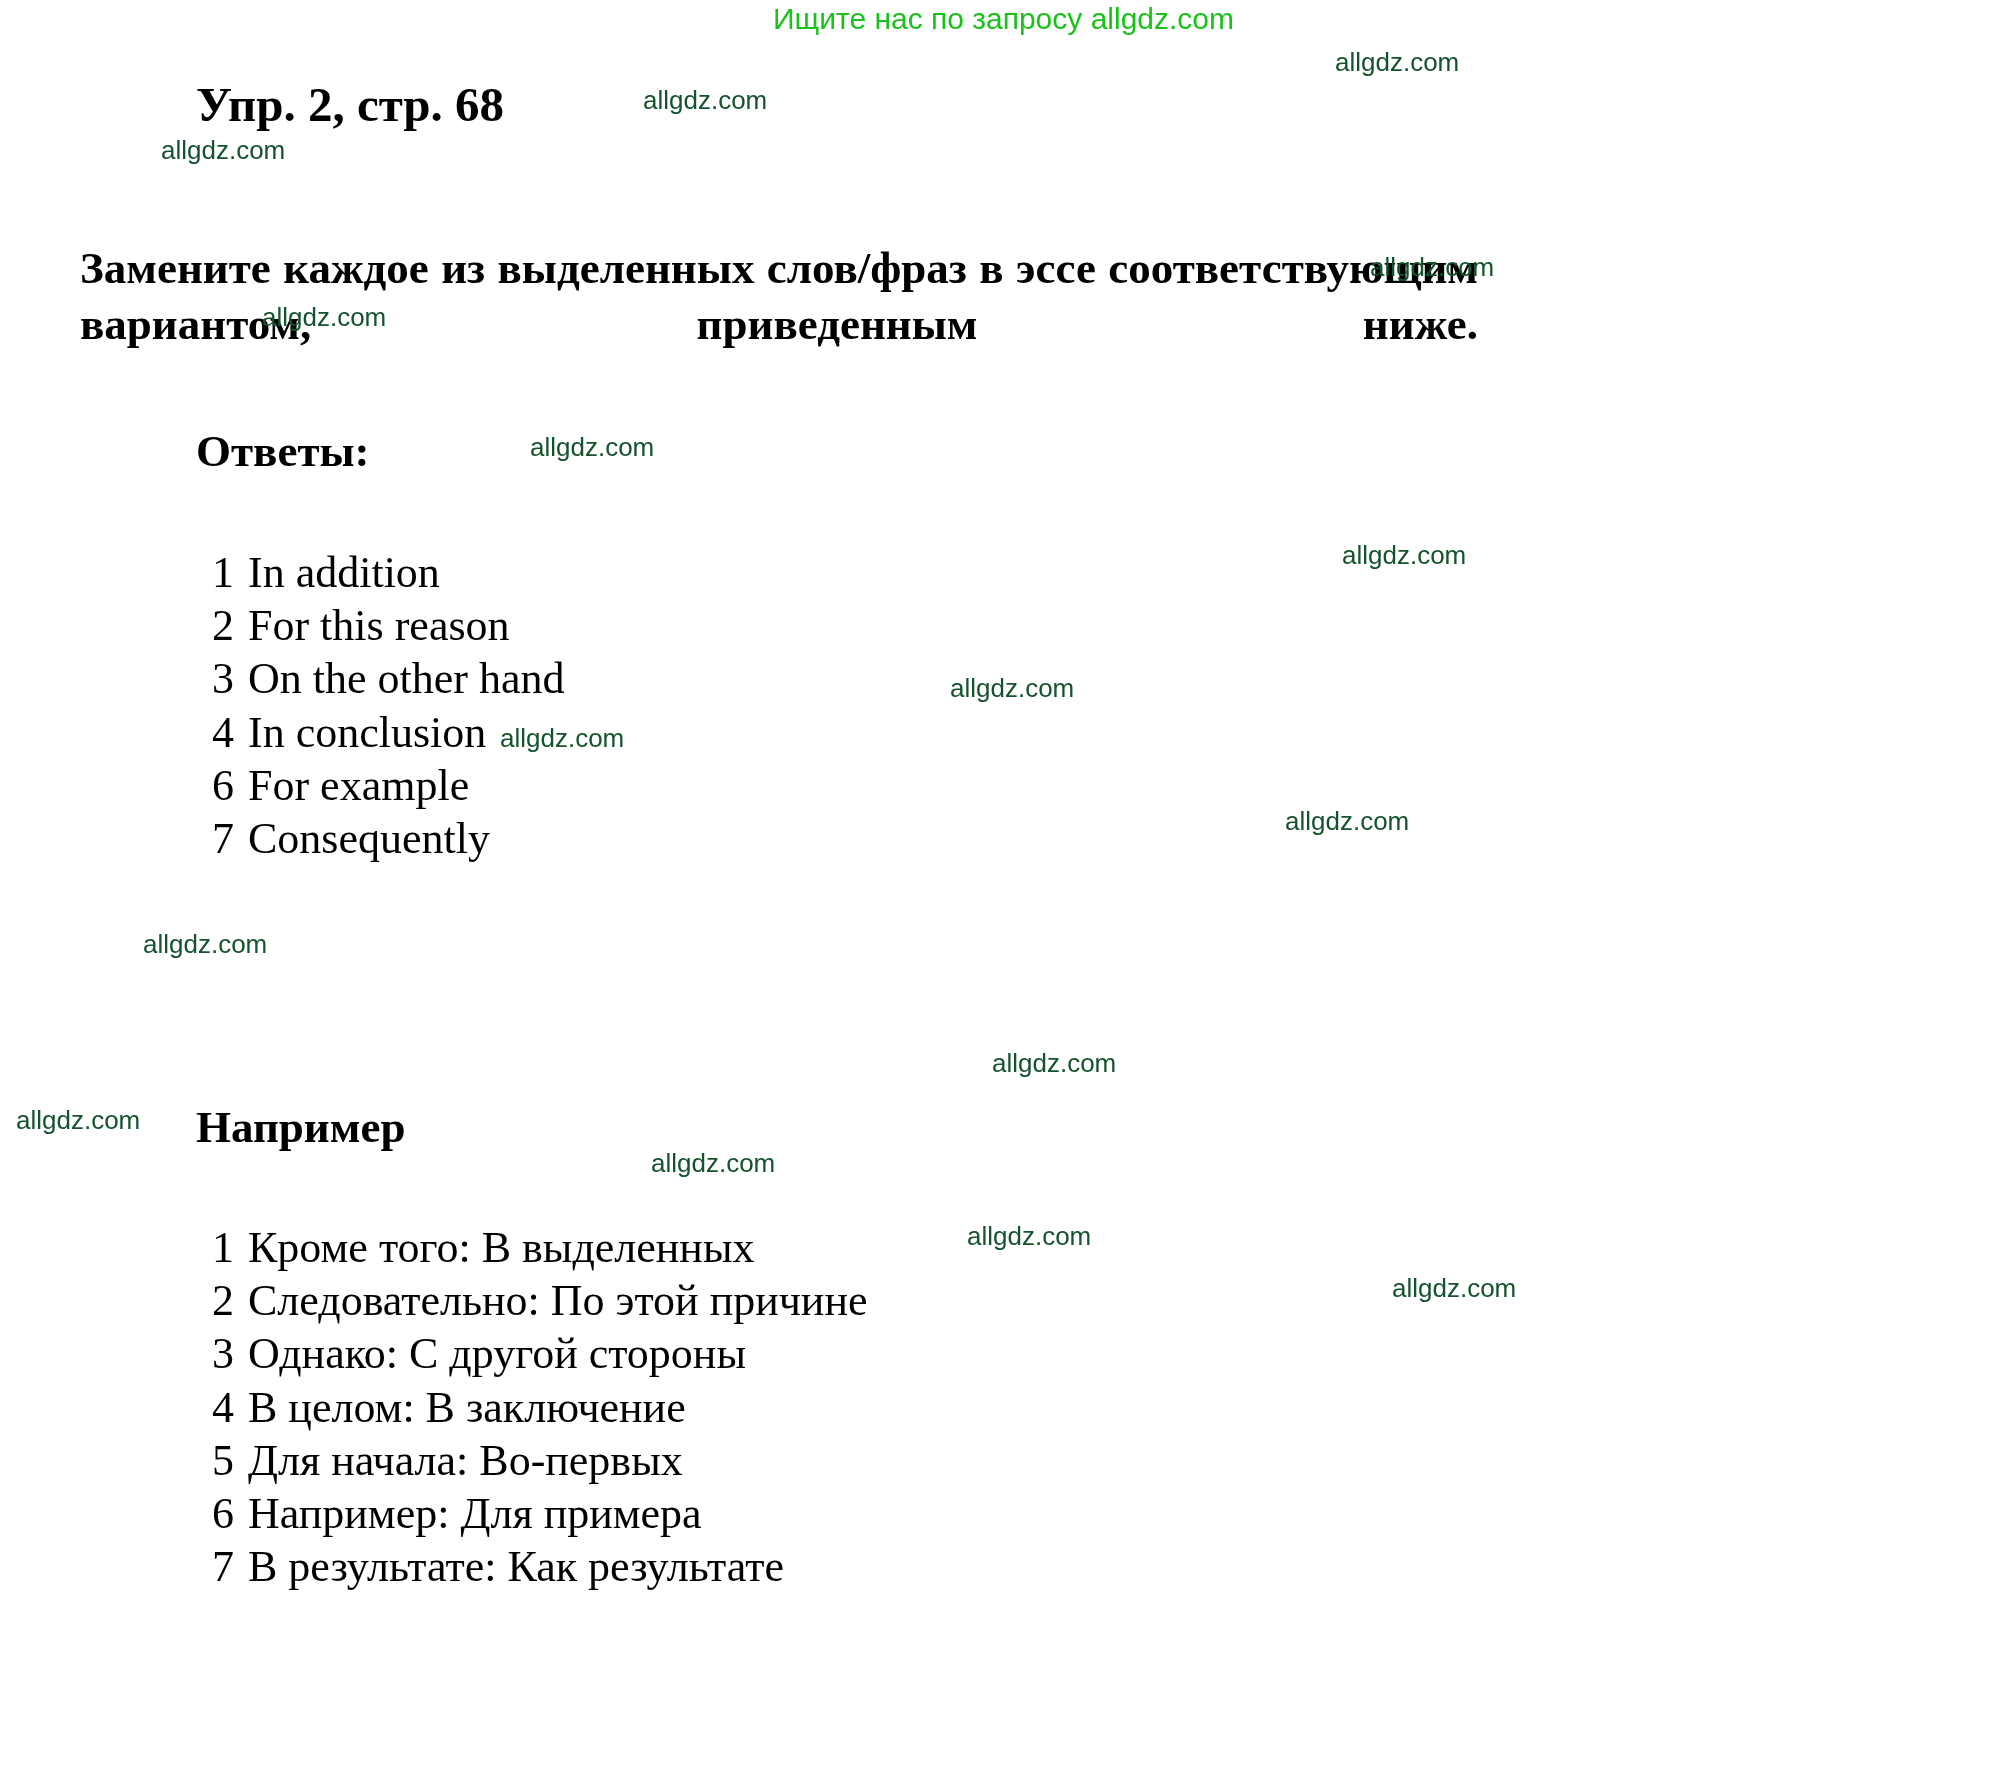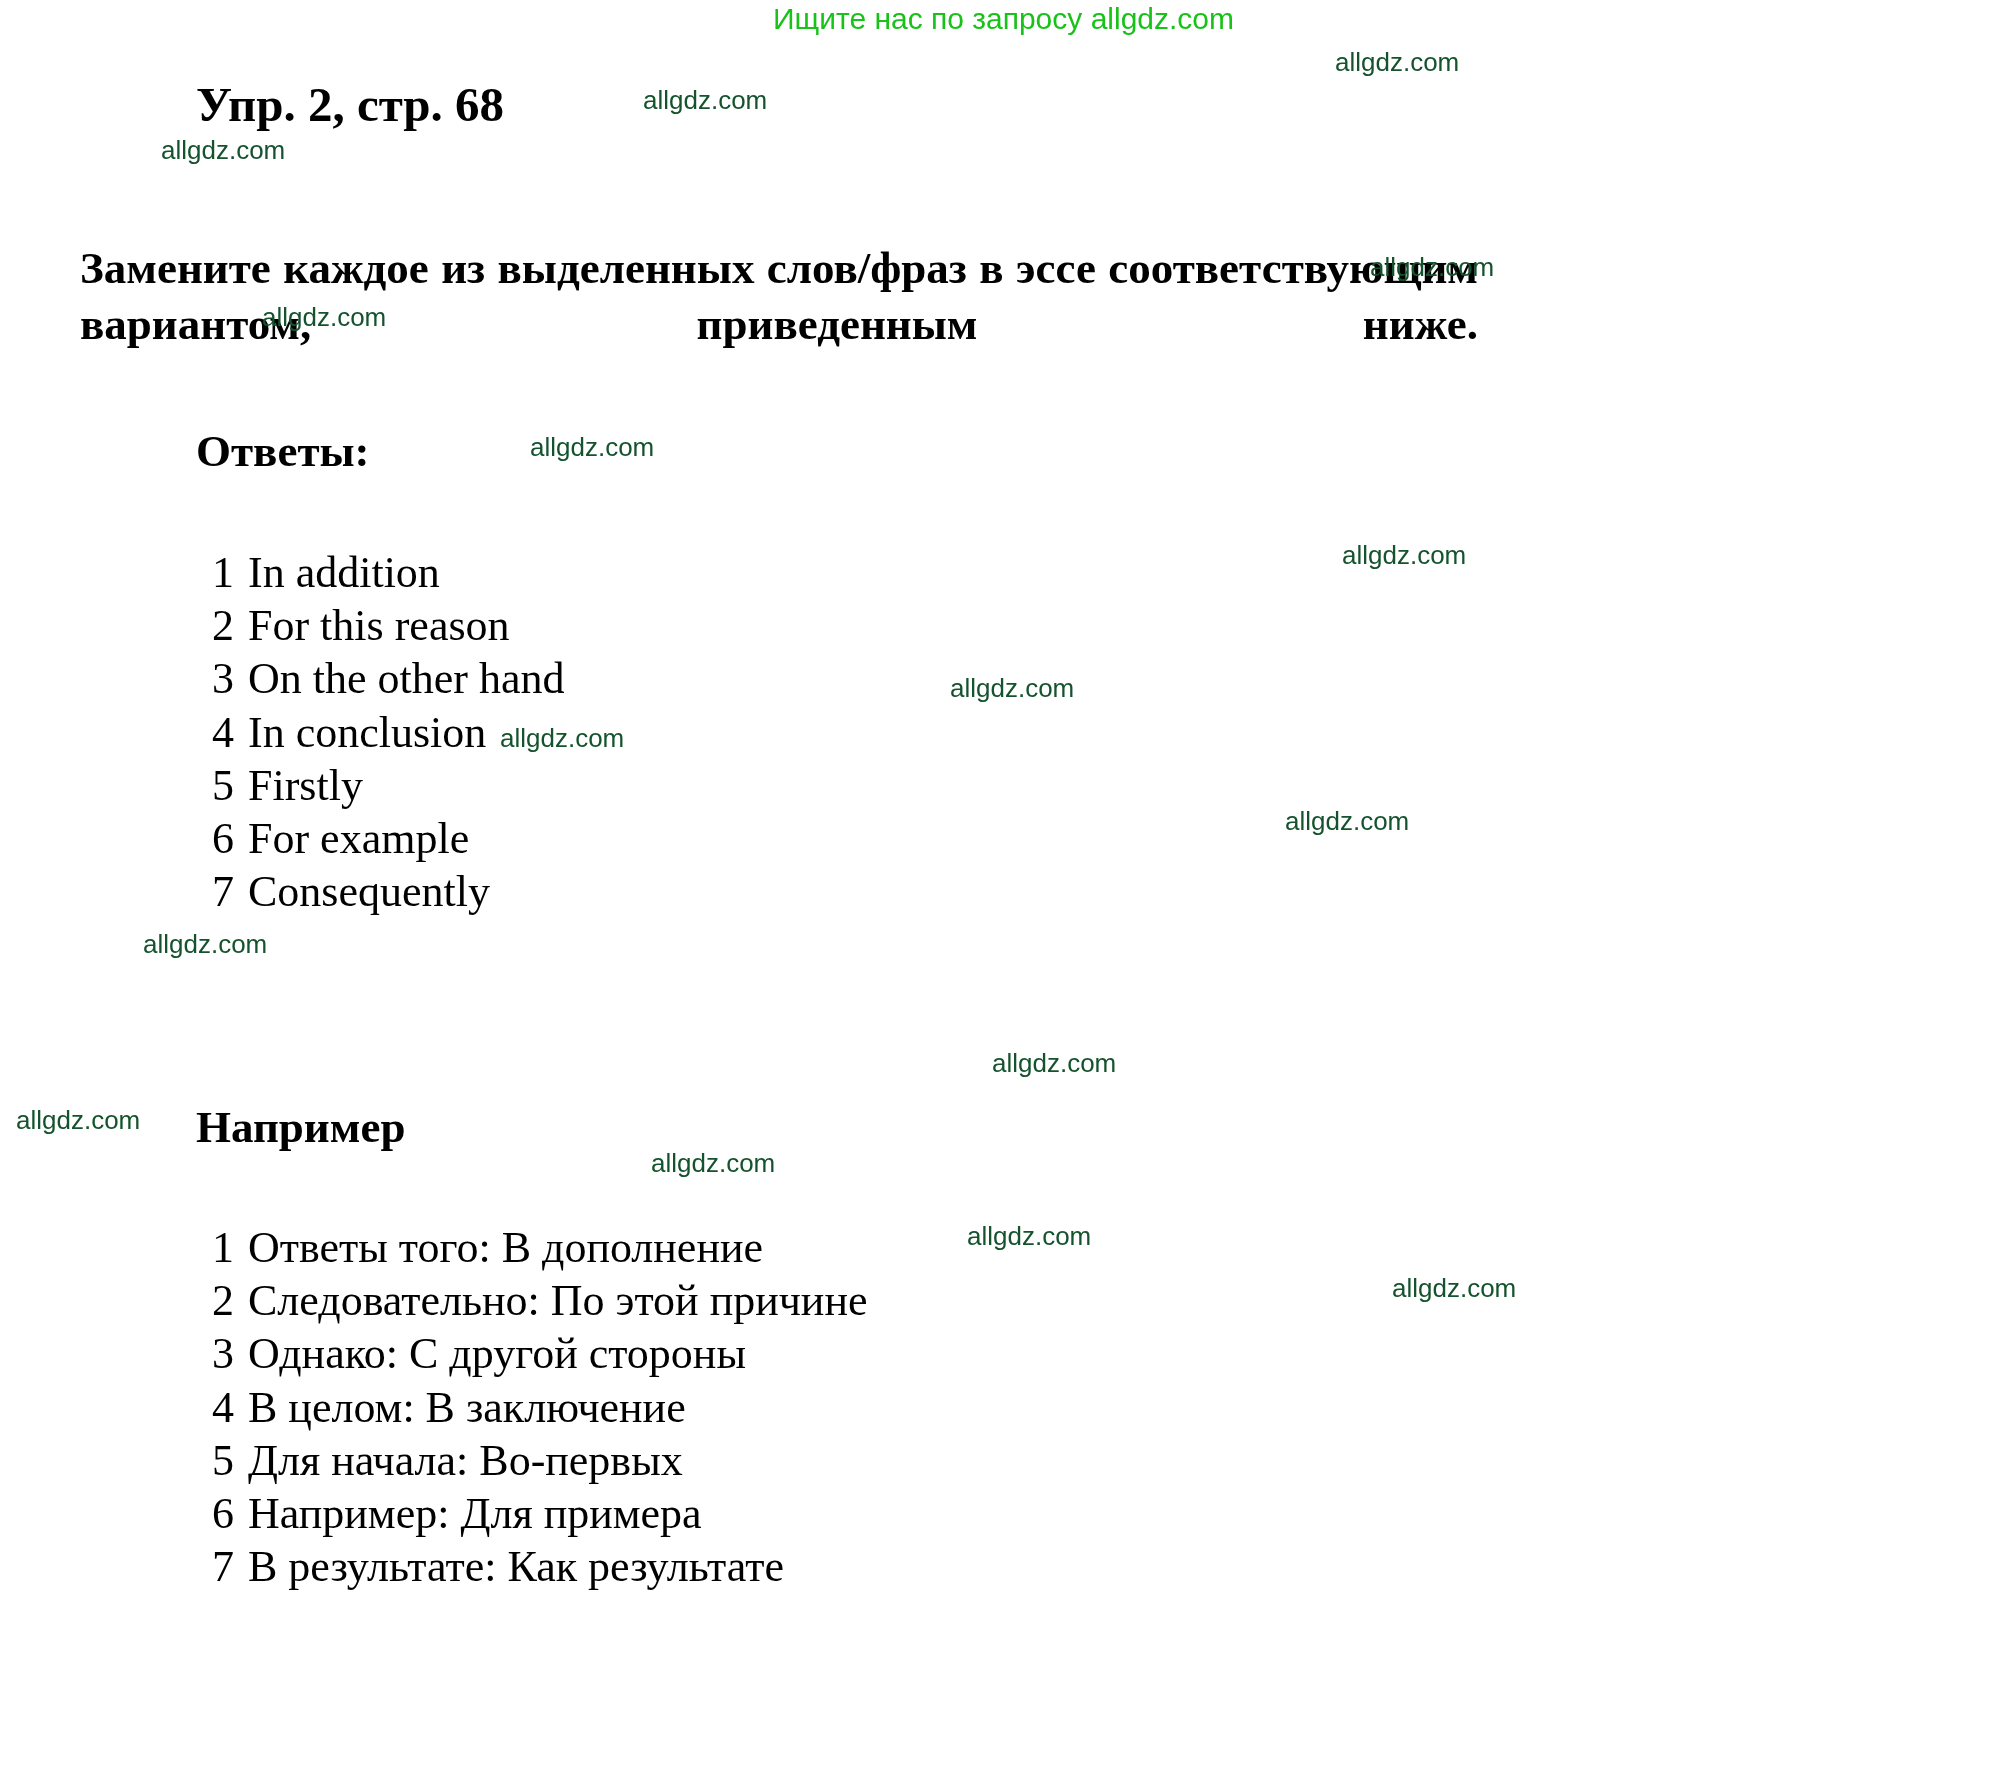--- a/index.html
+++ b/index.html
@@ -134,29 +134,28 @@
       <span class="fill">Замените каждое из выделенных слов/фраз в эссе соответствующим вариантом, приведенным ниже.</span>
     </div>
 
   <div class="subhead answers">Ответы:</div>
 
   <ul class="list answers" id="answers-list">
       <li><span class="num">1</span><span>In addition</span></li>
       <li><span class="num">2</span><span>For this reason</span></li>
       <li><span class="num">3</span><span>On the other hand</span></li>
       <li><span class="num">4</span><span>In conclusion</span></li>
-      <li><span class="num">5</span><span>Firstly</span></li>
       <li><span class="num">6</span><span>For example</span></li>
       <li><span class="num">7</span><span>Consequently</span></li>
     </ul>
 
   <div class="subhead translation">Например</div>
 
   <ul class="list translation" id="translation-list">
-      <li><span class="num">1</span><span>Ответы того: В дополнение</span></li>
+      <li><span class="num">1</span><span>Кроме того: В выделенных</span></li>
       <li><span class="num">2</span><span>Следовательно: По этой причине</span></li>
       <li><span class="num">3</span><span>Однако: С другой стороны</span></li>
       <li><span class="num">4</span><span>В целом: В заключение</span></li>
       <li><span class="num">5</span><span>Для начала: Во-первых</span></li>
       <li><span class="num">6</span><span>Например: Для примера</span></li>
       <li><span class="num">7</span><span>В результате: Как результате</span></li>
     </ul>
 
 
   <div id="watermark-layer">

